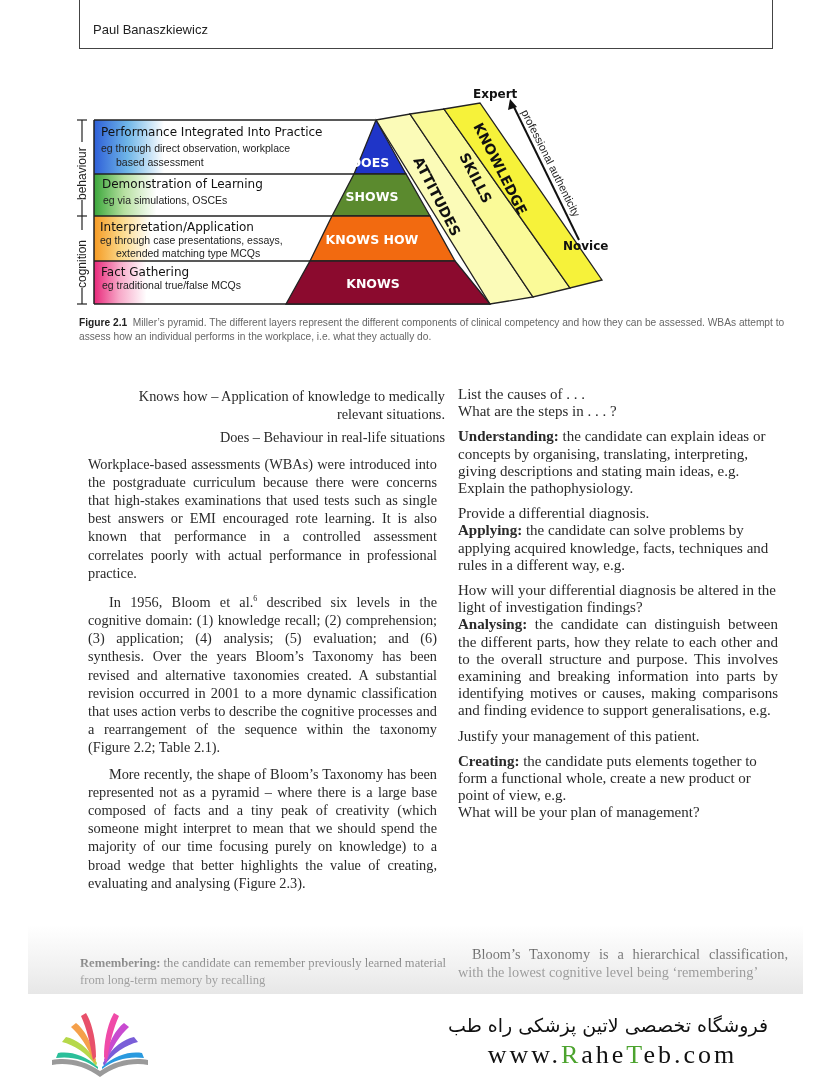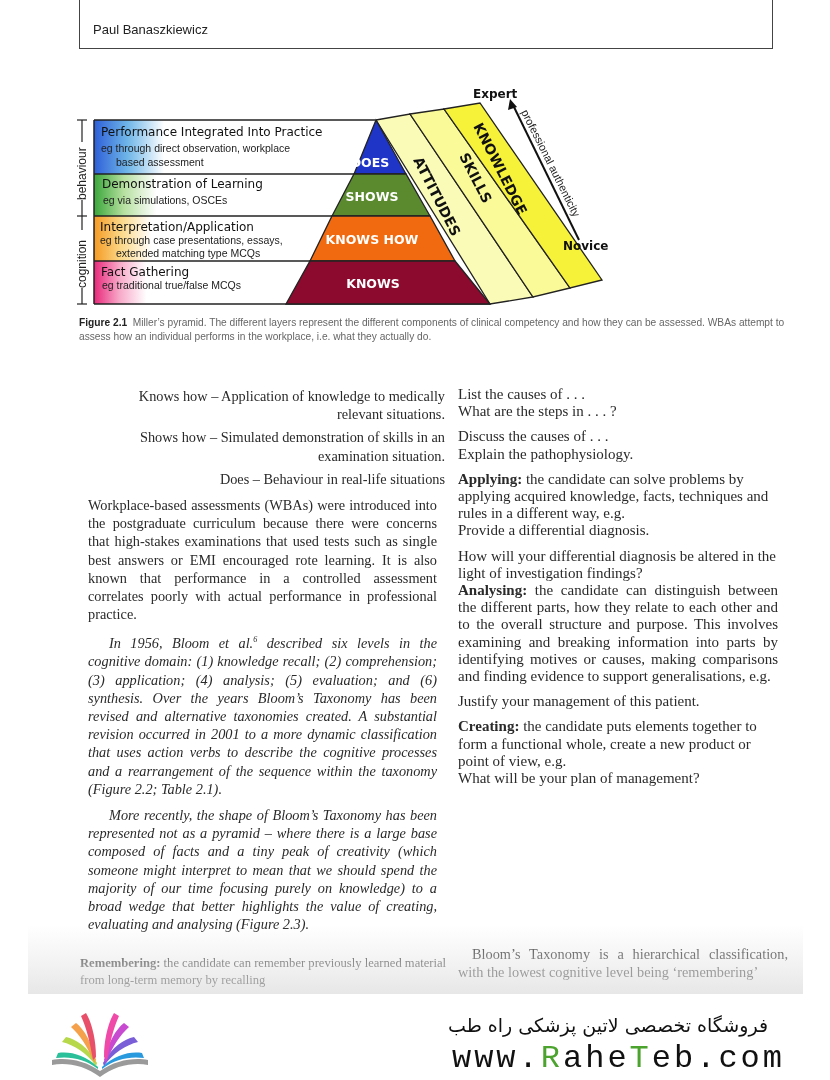--- a/index.html
+++ b/index.html
@@ -12,34 +12,34 @@
 
   .caption { position:absolute; left:79px; top:316px; width:720px; font-family:"Liberation Sans", sans-serif; font-size:10.2px; line-height:14px; color:#666; }
   .caption b { color:#222; font-weight:bold; }
 
   .col { position:absolute; font-size:14.3px; line-height:18.2px; color:#2a2a2a; }
   .col-left { left:80px; top:387px; width:365px; }
   .col-right { left:458px; top:386px; width:320px; font-size:15px; line-height:17.2px; }
 
   .indent-item { margin:0 0 5px 12px;text-align:right; }
   .para { text-align:justify; margin:8px; }
-  .para.first-indent { text-indent:21px;font-style:italic; }
+  .para.first-indent { text-indent:21px; }
   .right-block { margin:0 0 8px 0; }
   .right-line { margin:0; }
   .bold { font-weight:bold; }
 
   .bottom-box { position:absolute; left:80px; top:955px; width:370px; font-size:12.6px; line-height:17px; }
   .bottom-box2 { position:absolute; left:458px; top:945px; width:330px; font-size:14.3px; line-height:18.4px; text-align:justify; }
 
   .fade { position:absolute; left:28px; top:925px; width:775px; height:70px; background:linear-gradient(to bottom, rgba(255,255,255,0) 0%, rgba(232,232,232,0.6) 60%, rgba(220,220,220,0.7) 100%); pointer-events:none; }
   .cut { position:absolute; left:0; top:994px; width:830px; height:86px; background:#fff; }
 
   .logo { position:absolute; left:40px; top:1005px; width:120px; height:75px; }
   .brand-fa { position:absolute; left:448px; top:1014px; width:340px; text-align:left; font-family:"DejaVu Sans", sans-serif; font-size:19px; color:#111; direction:rtl; }
-  .brand-url { position:absolute; left:440px; top:1040px; width:345px; text-align:right; font-family:Liberation Mono, monospace; font-size:32px; letter-spacing:3px; color:#111; }
+  .brand-url { position:absolute; left:440px; top:1040px; width:345px; text-align:center; font-family:Liberation Serif, serif; font-size:26px; letter-spacing:3px; color:#111; }
   .brand-url .accent { color:#4ca32e; }
 </style>
 </head>
 <body>
 
 <div class="header">
   <span class="header-title">Paul Banaszkiewicz</span>
 </div>
 
 <div class="figure">
@@ -122,39 +122,38 @@
   </svg>
 </div>
 
 <div class="caption">
   <b>Figure 2.1</b>&nbsp;
   <span>Miller’s pyramid. The different layers represent the different components of clinical competency and how they can be assessed. WBAs attempt to assess how an individual performs in the workplace, i.e. what they actually do.</span>
 </div>
 
 <div class="col col-left">
   <p class="indent-item">Knows how – Application of knowledge to medically relevant situations.</p>
-  <p class="indent-item">Shows how – Simulated demonstration of skills in an examination situation.</p>
   <p class="indent-item">Does – Behaviour in real-life situations</p>
   <p class="para">Workplace-based assessments (WBAs) were introduced into the postgraduate curriculum because there were concerns that high-stakes examinations that used tests such as single best answers or EMI encouraged rote learning. It is also known that performance in a controlled assessment correlates poorly with actual performance in professional practice.</p>
   <p class="para first-indent"><span>In 1956, Bloom et al.</span><sup style="font-size:8px">6</sup><span> described six levels in the cognitive domain: (1) knowledge recall; (2) comprehension; (3) application; (4) analysis; (5) evaluation; and (6) synthesis. Over the years Bloom’s Taxonomy has been revised and alternative taxonomies created. A substantial revision occurred in 2001 to a more dynamic classification that uses action verbs to describe the cognitive processes and a rearrangement of the sequence within the taxonomy (Figure 2.2; Table 2.1).</span></p>
   <p class="para first-indent">More recently, the shape of Bloom’s Taxonomy has been represented not as a pyramid – where there is a large base composed of facts and a tiny peak of creativity (which someone might interpret to mean that we should spend the majority of our time focusing purely on knowledge) to a broad wedge that better highlights the value of creating, evaluating and analysing (Figure 2.3).</p>
 </div>
 
 <div class="col col-right">
   <div class="right-block">
     <p class="right-line">List the causes of . . .</p>
     <p class="right-line">What are the steps in . . . ?</p>
   </div>
   <div class="right-block">
-    <p class="right-line">Discuss the causes of . . .</p>
+    <p class="right-line"><span class="bold">Understanding:</span><span> the candidate can explain ideas or concepts by organising, translating, interpreting, giving descriptions and stating main ideas, e.g.</span></p>
     <p class="right-line">Explain the pathophysiology.</p>
   </div>
   <div class="right-block">
+    <p class="right-line">Provide a differential diagnosis.</p>
     <p class="right-line"><span class="bold">Applying:</span><span> the candidate can solve problems by applying acquired knowledge, facts, techniques and rules in a different way, e.g.</span></p>
-    <p class="right-line">Provide a differential diagnosis.</p>
   </div>
   <div class="right-block" style="text-align:justify">
     <p class="right-line" style="text-align:left">How will your differential diagnosis be altered in the light of investigation findings?</p>
     <p class="right-line"><span class="bold">Analysing:</span><span> the candidate can distinguish between the different parts, how they relate to each other and to the overall structure and purpose. This involves examining and breaking information into parts by identifying motives or causes, making comparisons and finding evidence to support generalisations, e.g.</span></p>
   </div>
   <div class="right-block">
     <p class="right-line">Justify your management of this patient.</p>
   </div>
   <div class="right-block">
     <p class="right-line"><span class="bold">Creating:</span><span> the candidate puts elements together to form a functional whole, create a new product or point of view, e.g.</span></p>

